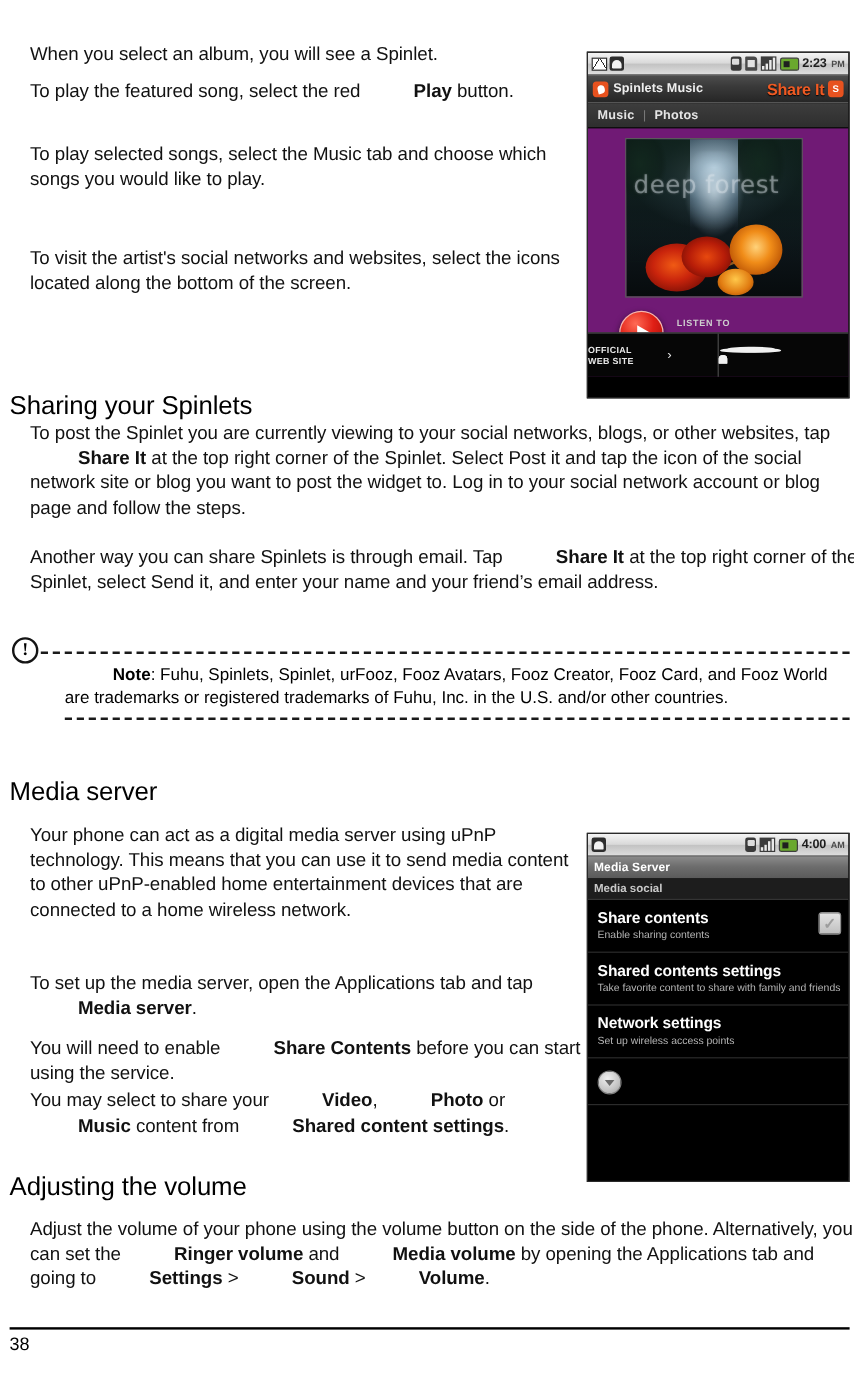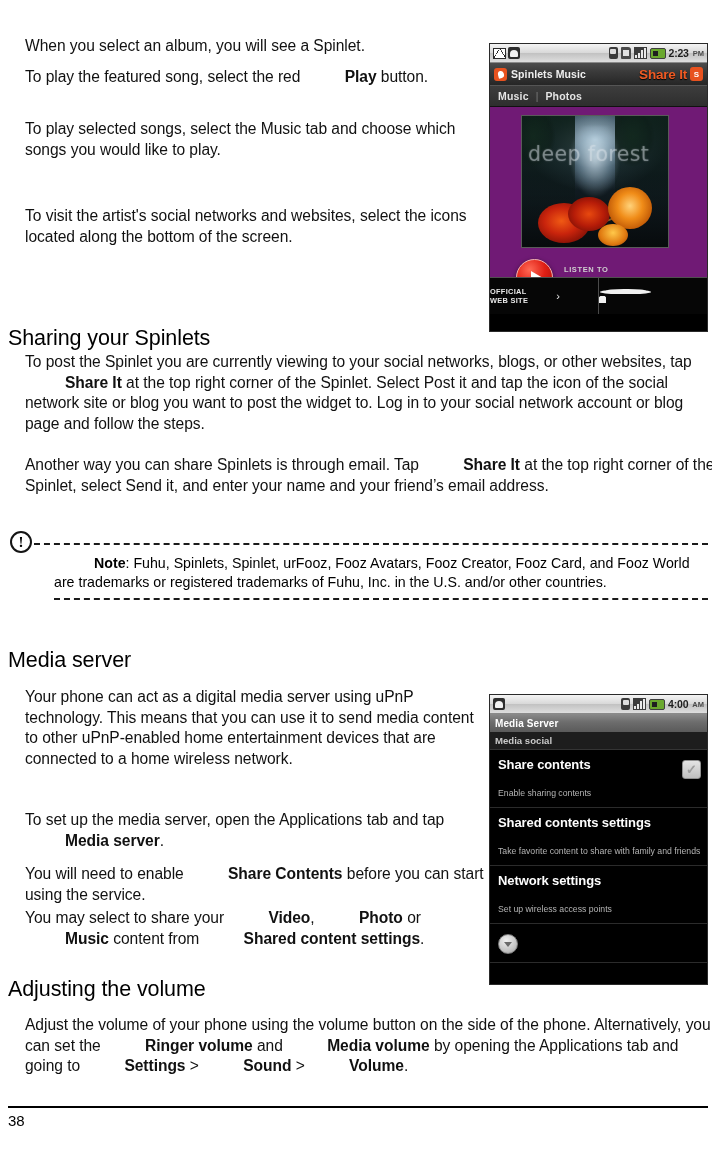--- a/index.html
+++ b/index.html
@@ -260,21 +260,21 @@
     display:flex; align-items:center; padding:0 5px;
     border-bottom:1px solid #343434;
   }
   .ms-sub span { font-size:9.6px; font-weight:700; color:#c9c9c9; }
   .ms-row {
     padding:7px 6px 8px 8px; display:flex; align-items:flex-start;
     border-bottom:1px solid #2b2b2b; position:relative;
   }
   .ms-row-txt { flex:1; }
   .ms-t { font-size:13px; font-weight:700; color:#fdfdfd; letter-spacing:-0.1px; line-height:15px; }
-  .ms-d { font-size:8.7px; color:#b4b4b4; line-height:11px; margin-top:16px; }
+  .ms-d { font-size:8.7px; color:#b4b4b4; line-height:11px; margin-top:2px; }
   .ms-check {
     width:19px; height:19px; border-radius:3px; flex:none; margin-top:3px;
     background: linear-gradient(180deg,#e4e4e4 0%, #bfbfbf 100%);
     border:1px solid #8f8f8f;
     display:flex; align-items:center; justify-content:center;
     color:#9d9d9d; font-size:13px; font-weight:700;
   }
   .ms-chev {
     width:20px; height:20px; border-radius:50%; flex:none; margin-top:3px;
     background: radial-gradient(circle at 40% 32%, #f0f0f0 0%, #c4c4c4 60%, #9b9b9b 100%);

